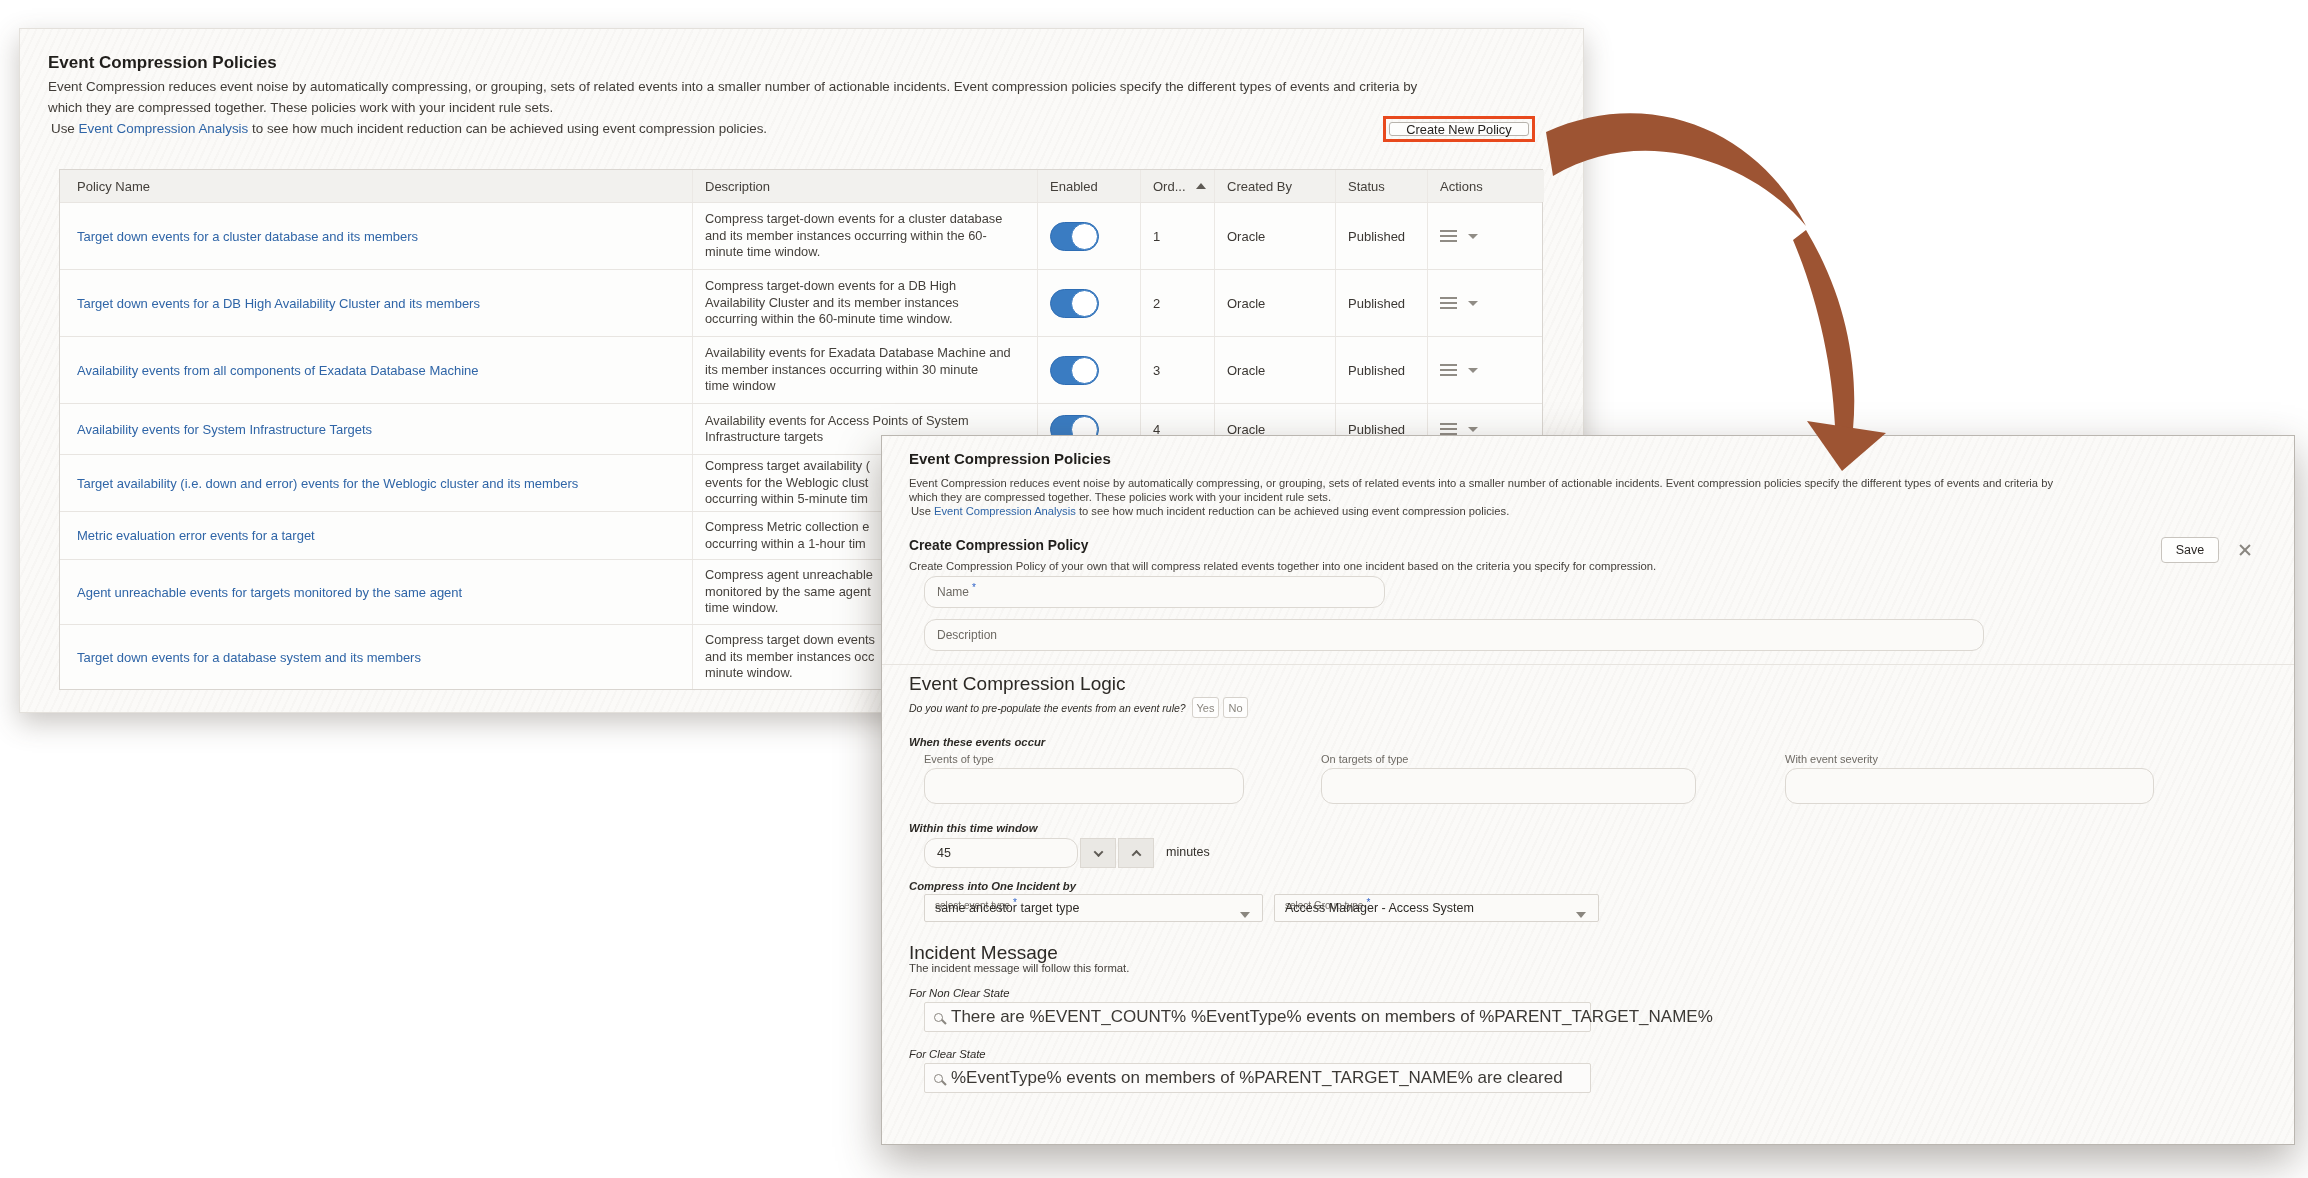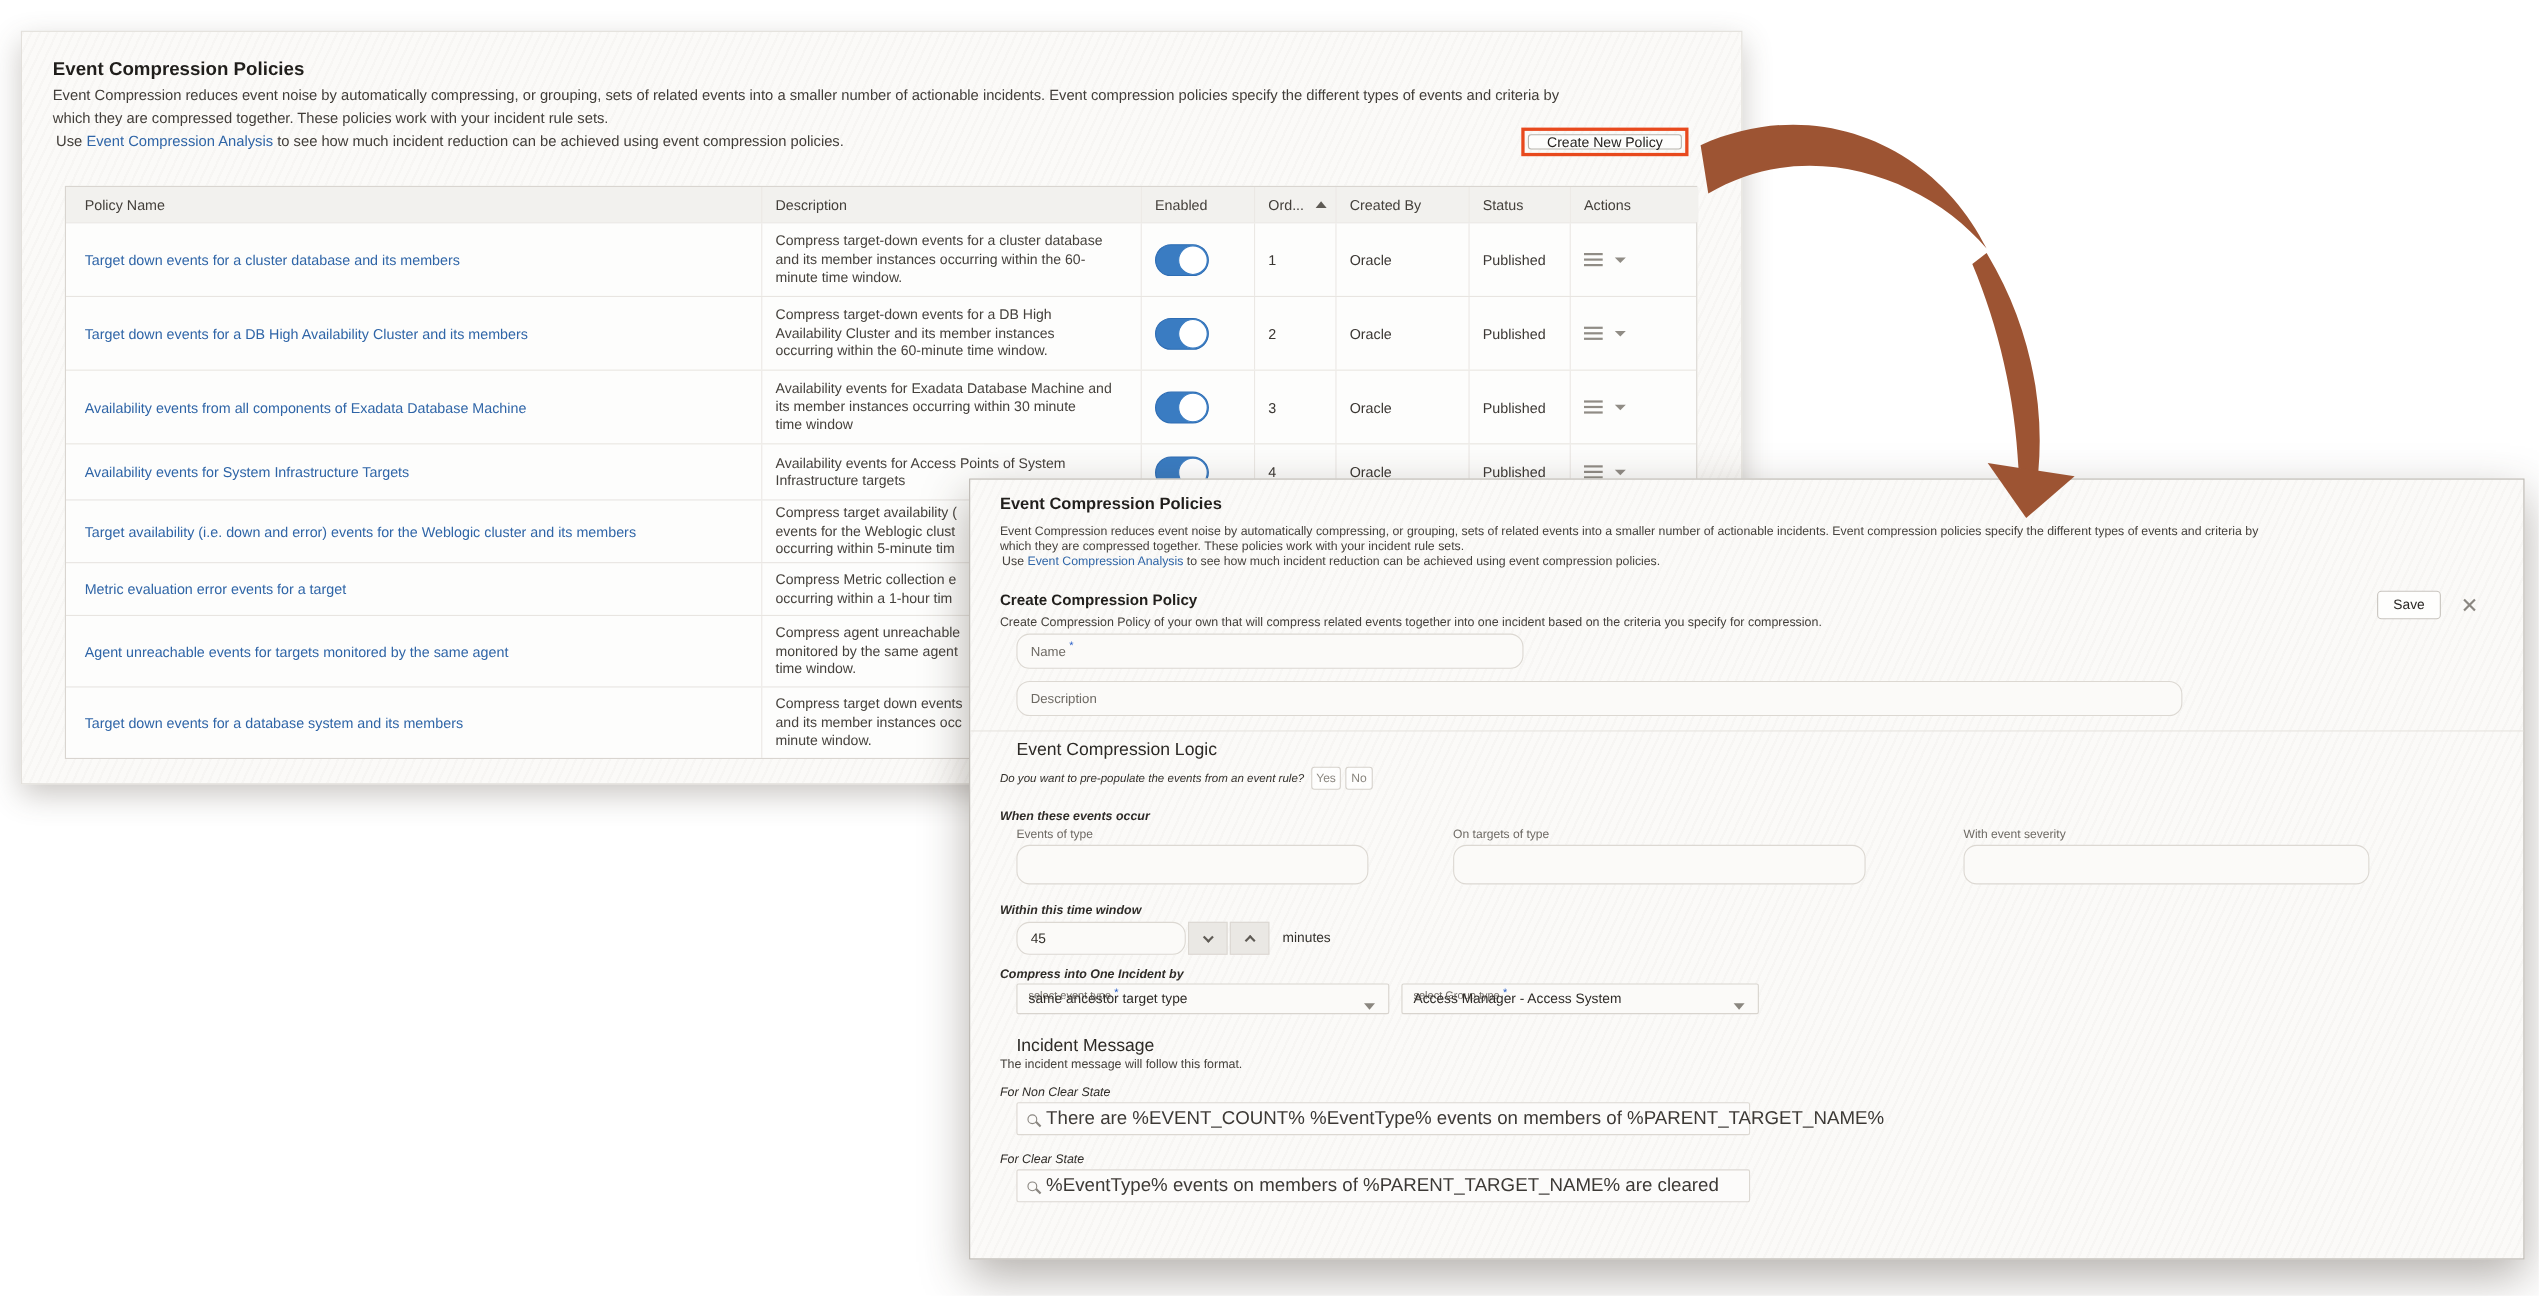--- a/index.html
+++ b/index.html
@@ -57,21 +57,21 @@
   .close-x::before, .close-x::after { content:""; position:absolute; left:6px; top:0px; width:2px; height:14px; background:#8a8680; }
   .close-x::before { transform:rotate(45deg); } .close-x::after { transform:rotate(-45deg); }
 
   .form-title { position:absolute; left:27px; top:102px; font-size:13.8px; font-weight:bold; color:#211f1c; }
   .form-sub { position:absolute; left:27px; top:124px; font-size:11.3px; color:#45413c; white-space:nowrap; }
   .inp { position:absolute; background:#fbfaf8; border:1px solid #dcd8d2; border-radius:12px; display:flex; align-items:center; padding:0 12px; cursor:text; }
   .inp .ph { font-size:12px; color:#6e6a64; }
   .req { color:#2e62c9; font-size:10px; margin-left:3px; vertical-align:top; position:relative; top:-3px; }
   .divider { position:absolute; left:0; top:228px; width:100%; height:1px; background:#e7e4df; }
 
-  .sec-title { position:absolute; left:42px; font-size:16px; color:#2c2925; }
+  .sec-title { position:absolute; left:27px; font-size:19px; color:#2c2925; }
   .italic-q { position:absolute; left:27px; font-size:10.5px; font-style:italic; color:#33302b; }
   .italic-lbl { position:absolute; left:27px; font-size:11.3px; font-style:italic; color:#2e2b27; font-weight:bold; }
   .italic-lbl2 { position:absolute; font-size:11.3px; font-style:italic; color:#2e2b27; }
   .small-btn { position:absolute; height:21px; background:rgba(255,255,255,.7); border:1px solid #d6d2cc; border-radius:3px; font-size:11px; color:#8a867f; display:flex; align-items:center; justify-content:center; cursor:pointer; }
   .fld-lbl { position:absolute; font-size:11px; color:#6e6a64; }
 
   .stepper { position:absolute; width:36px; height:30px; background:#eae8e4; border:1px solid #dcd8d2; display:flex; align-items:center; justify-content:center; cursor:pointer; }
   .chev { width:7px; height:7px; border-right:2px solid #5f5b55; border-bottom:2px solid #5f5b55; }
   .chev.down { transform:rotate(45deg) translate(-1px,-1px); }
   .chev.up { transform:rotate(-135deg) translate(-1px,-1px); }

